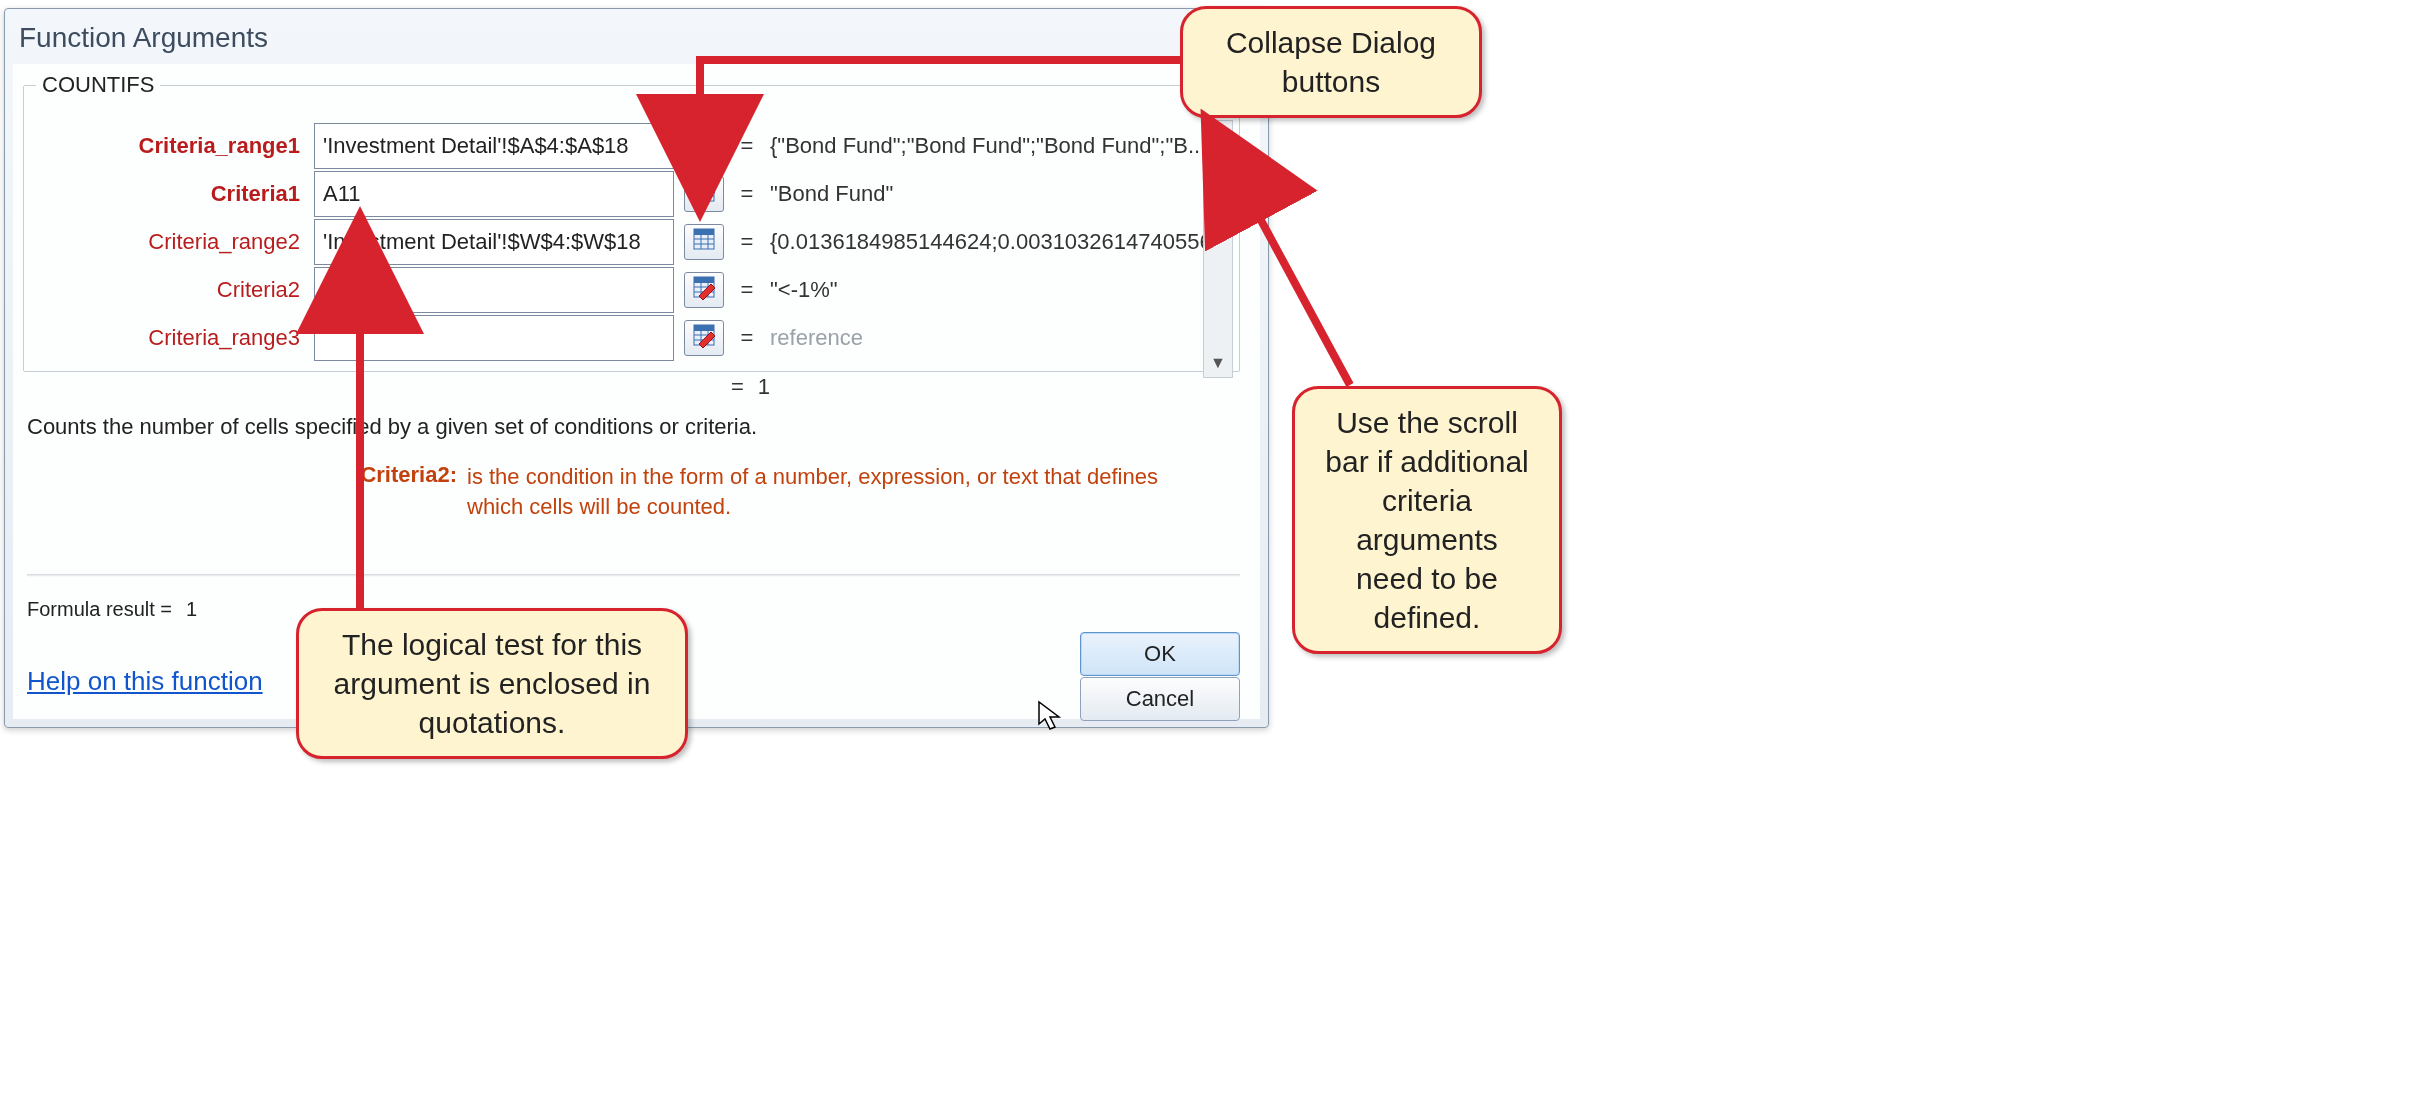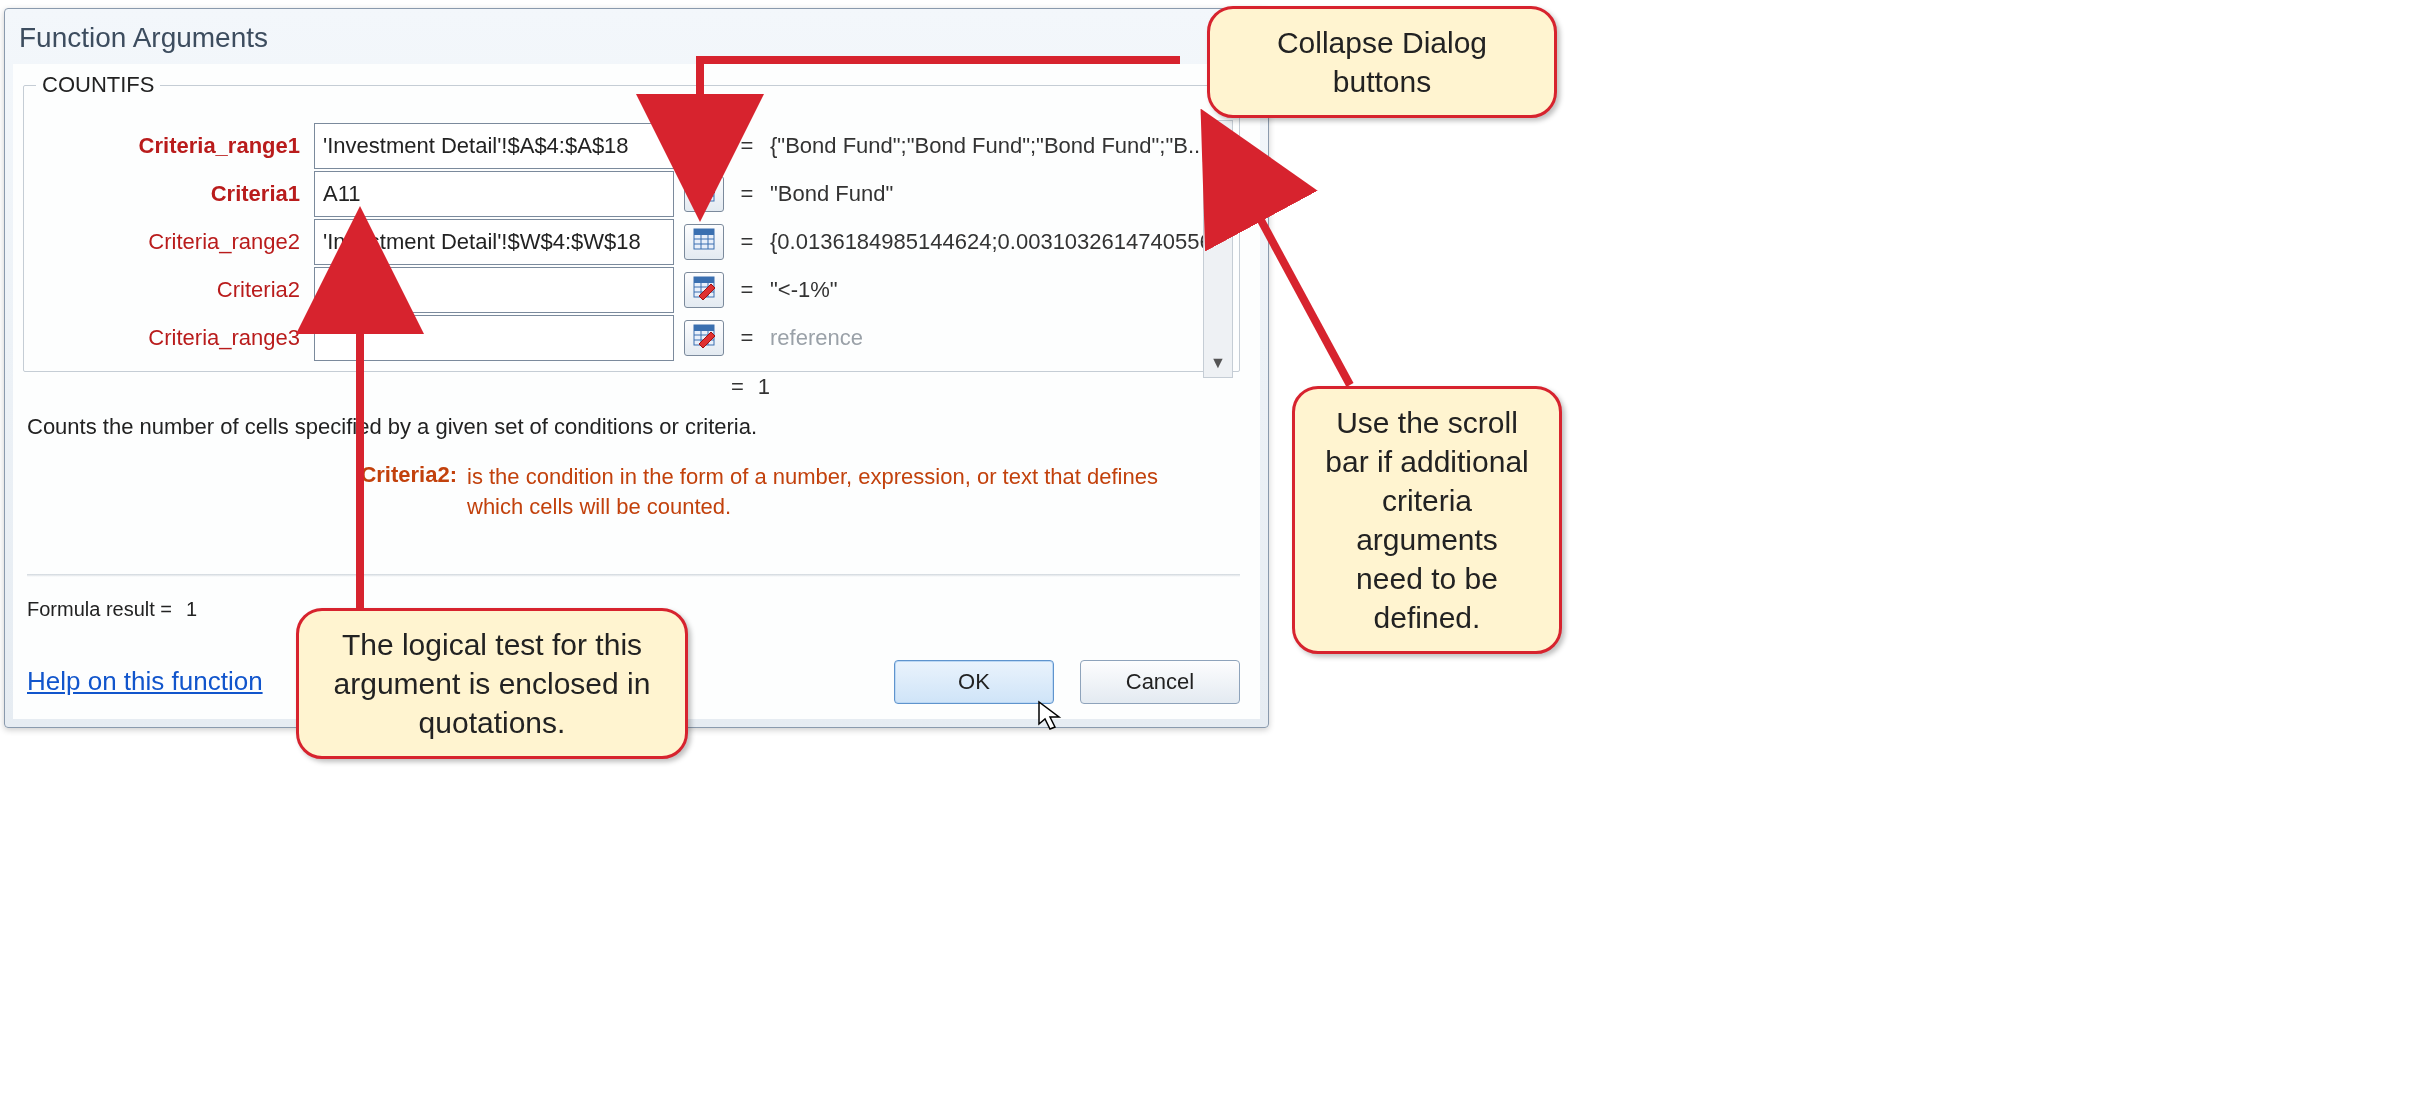--- a/index.html
+++ b/index.html
@@ -205,23 +205,24 @@
     left:14px;
     top:602px;
     color:#1155cc;
     text-decoration: underline;
     font-size:26px;
     cursor:pointer;
   }
   .btn-row {
     position:absolute;
     right:20px;
-    top:596px;
+    top:568px;
     display:flex;
-    gap:26px;
+    gap:1px;
+    flex-direction:column;
   }
   .btn {
     width:160px;
     height:44px;
     border:1px solid #8ea3bb;
     border-radius:4px;
     background: linear-gradient(#fdfdfe,#e3eaf1);
     font-size:22px;
     color:#222;
     cursor:pointer;
@@ -244,21 +245,21 @@
     background:#fff4d0;
     border:3px solid #d7232e;
     border-radius:26px;
     padding:14px 28px;
     font-size:30px;
     color:#222;
     text-align:center;
     line-height:1.3;
     box-shadow: 3px 3px 5px rgba(0,0,0,0.25);
   }
-  .callout.c1 { top:6px; left:1207px; width:350px;text-align:center; }
+  .callout.c1 { top:6px; left:1180px; width:302px;text-align:center; }
   .callout.c2 { top:386px; left:1292px; width:270px; }
   .callout.c3 { top:608px; left:296px; width:392px; }
   
   svg.overlay {
     position:absolute;
     top:0;left:0;
     width:2409px; height:1096px;
     pointer-events:none;
   }
 </style>

